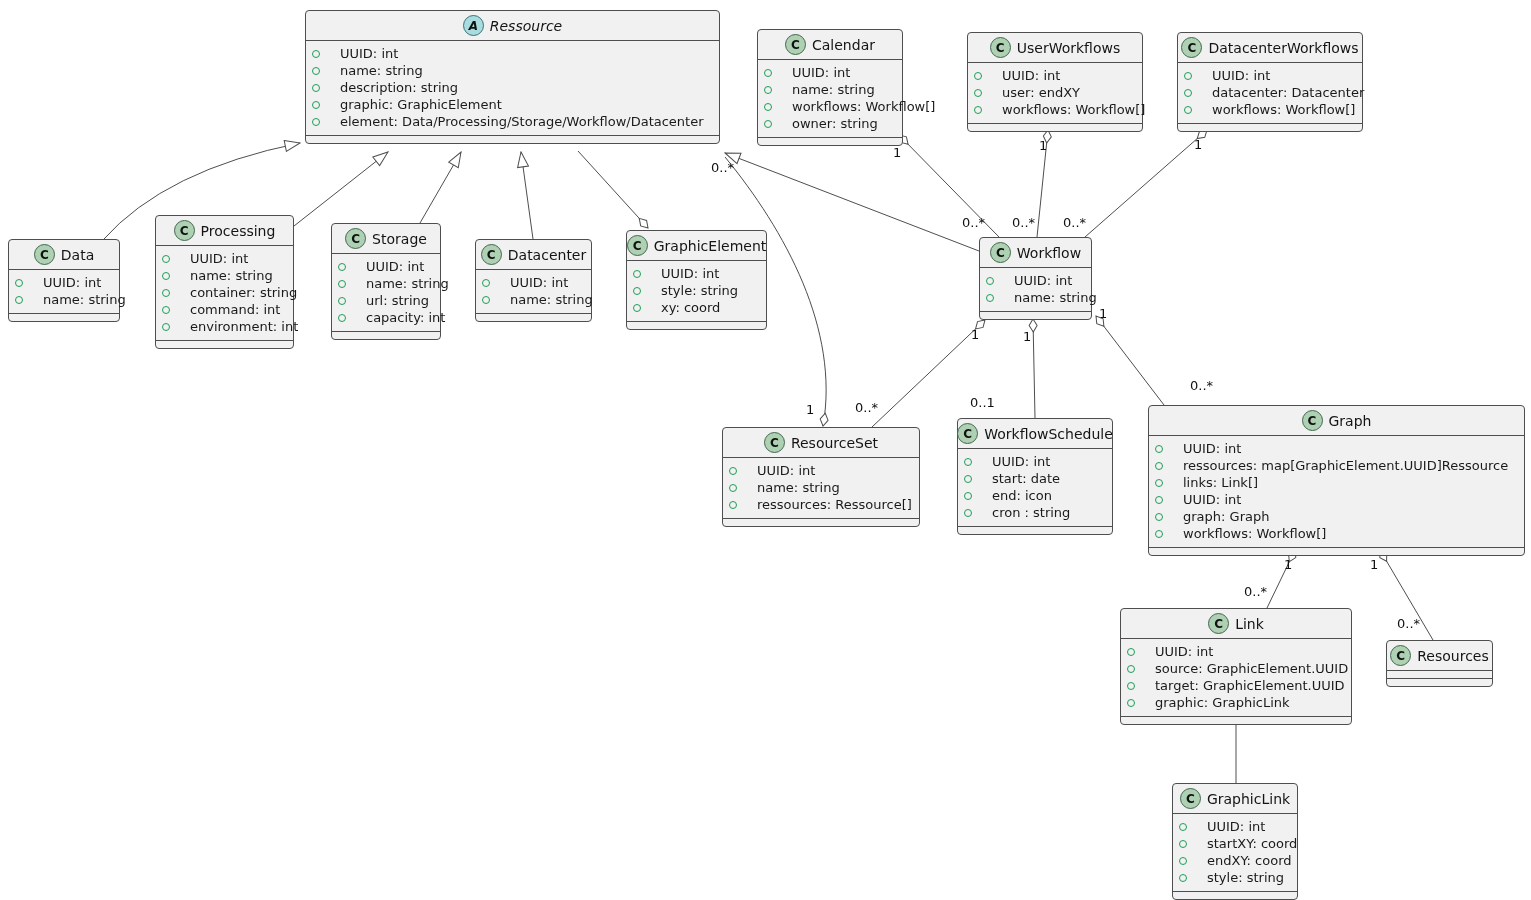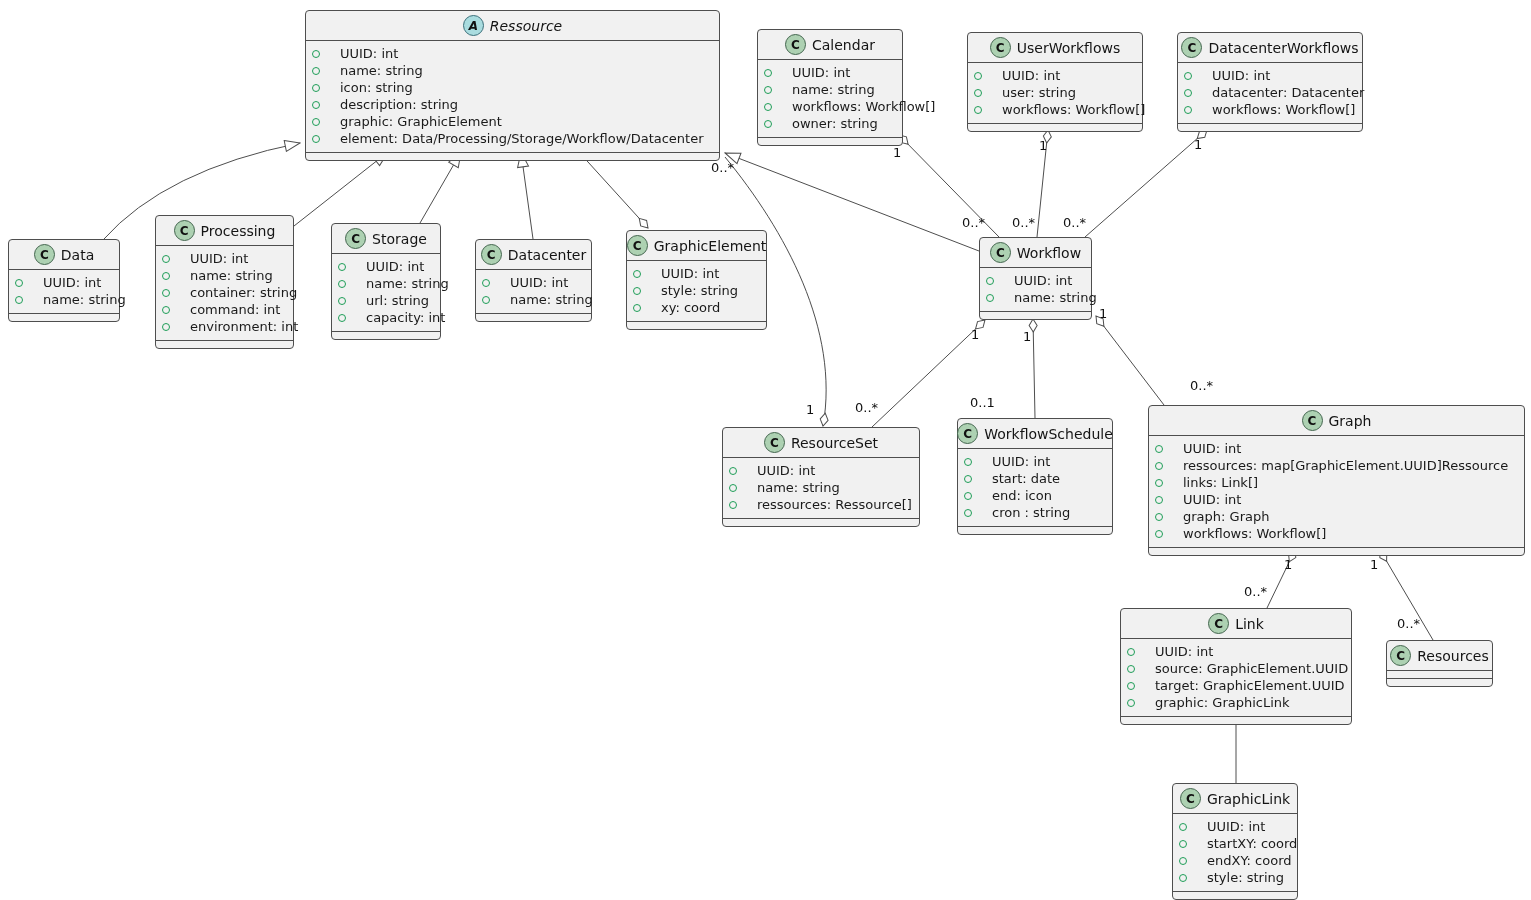--- a/index.html
+++ b/index.html
@@ -83,24 +83,20 @@
       <div class="attr">
           <span class="attr-bullet"></span>
           <span class="attr-text">UUID: int</span>
         </div>
       <div class="attr">
           <span class="attr-bullet"></span>
           <span class="attr-text">name: string</span>
         </div>
       <div class="attr">
           <span class="attr-bullet"></span>
-          <span class="attr-text">icon: string</span>
-        </div>
-      <div class="attr">
-          <span class="attr-bullet"></span>
           <span class="attr-text">description: string</span>
         </div>
       <div class="attr">
           <span class="attr-bullet"></span>
           <span class="attr-text">graphic: GraphicElement</span>
         </div>
       <div class="attr">
           <span class="attr-bullet"></span>
           <span class="attr-text">element: Data/Processing/Storage/Workflow/Datacenter</span>
         </div>
@@ -139,21 +135,21 @@
       <span class="stereo-circle stereo-c">C</span>
       <span class="uml-title">UserWorkflows</span>
     </div>
     <div class="uml-attrs">
       <div class="attr">
           <span class="attr-bullet"></span>
           <span class="attr-text">UUID: int</span>
         </div>
       <div class="attr">
           <span class="attr-bullet"></span>
-          <span class="attr-text">user: string</span>
+          <span class="attr-text">user: endXY</span>
         </div>
       <div class="attr">
           <span class="attr-bullet"></span>
           <span class="attr-text">workflows: Workflow[]</span>
         </div>
     </div>
     <div class="uml-methods"></div>
   </div>
 
   <div class="uml-class" style="left:1177px;top:32px;width:186px;">

